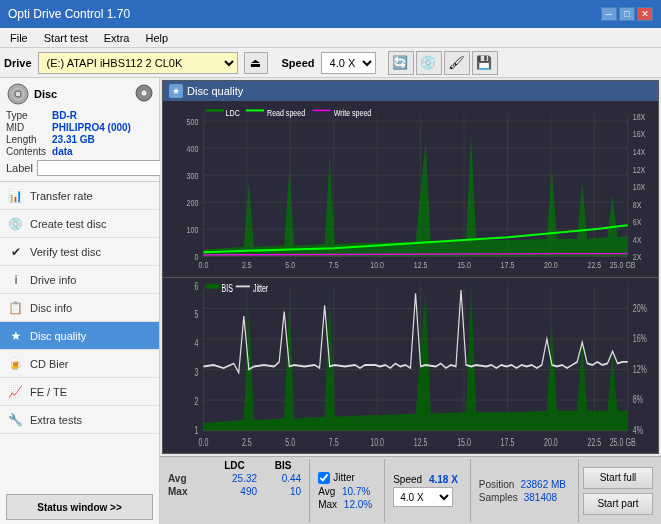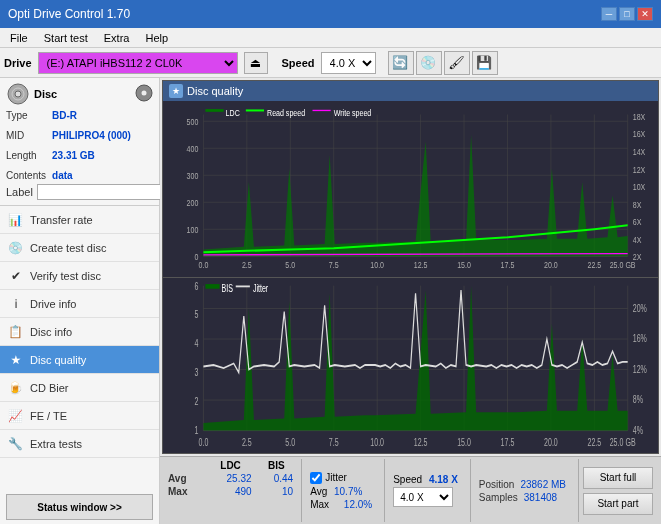--- a/index.html
+++ b/index.html
@@ -73,21 +73,21 @@
       gap: 6px;
     }
     .drive-label {
       font-size: 11px;
       font-weight: bold;
     }
     .drive-select {
       height: 22px;
       font-size: 11px;
       border: 1px solid #aaa;
-      background: #d946ef;
+      background: #fef9c3;
       padding: 0 4px;
       width: 200px;
     }
     .drive-eject-btn {
       width: 24px;
       height: 22px;
       background: #e8e8e8;
       border: 1px solid #aaa;
       display: flex;
       align-items: center;
@@ -160,21 +160,21 @@
       align-items: center;
       justify-content: center;
     }
     .disc-title {
       font-weight: bold;
       font-size: 11px;
     }
     .disc-fields {
       display: grid;
       grid-template-columns: auto 1fr;
-      gap: 9px 6px;
+      gap: 1px 6px;
       font-size: 10px;
     }
     .disc-field-label { color: #333; }
     .disc-field-value { color: #0044cc; font-weight: bold; }
     .disc-label-row {
       display: flex;
       align-items: center;
       gap: 4px;
       margin-top: 2px;
     }
@@ -658,21 +658,21 @@
         <div class="checkbox-label">
           <input type="checkbox" checked="" style="width: 12px; height: 12px;">
           <span>Jitter</span>
         </div>
         <div>
           <span>Avg</span>
           <span style="color:#0044cc;margin-left:4px;">10.7%</span>
         </div>
         <div>
           <span>Max</span>
-          <span style="color:#0044cc;margin-left:12px;">12.0%</span>
+          <span style="color:#0044cc;margin-left:4px;">12.0%</span>
         </div>
       </div>
 
       <div style="display:flex;flex-direction:column;justify-content:center;gap:2px;padding:2px 8px;font-size:10px;border-left:1px solid #aaa;">
         <div>
           <span>Speed</span>
           <span class="speed-val" style="margin-left:4px;">4.18 X</span>
         </div>
         <select style="height:20px;font-size:10px;border:1px solid #aaa;background:white;padding:0 2px;width:60px;">
           <option>4.0 X</option>

